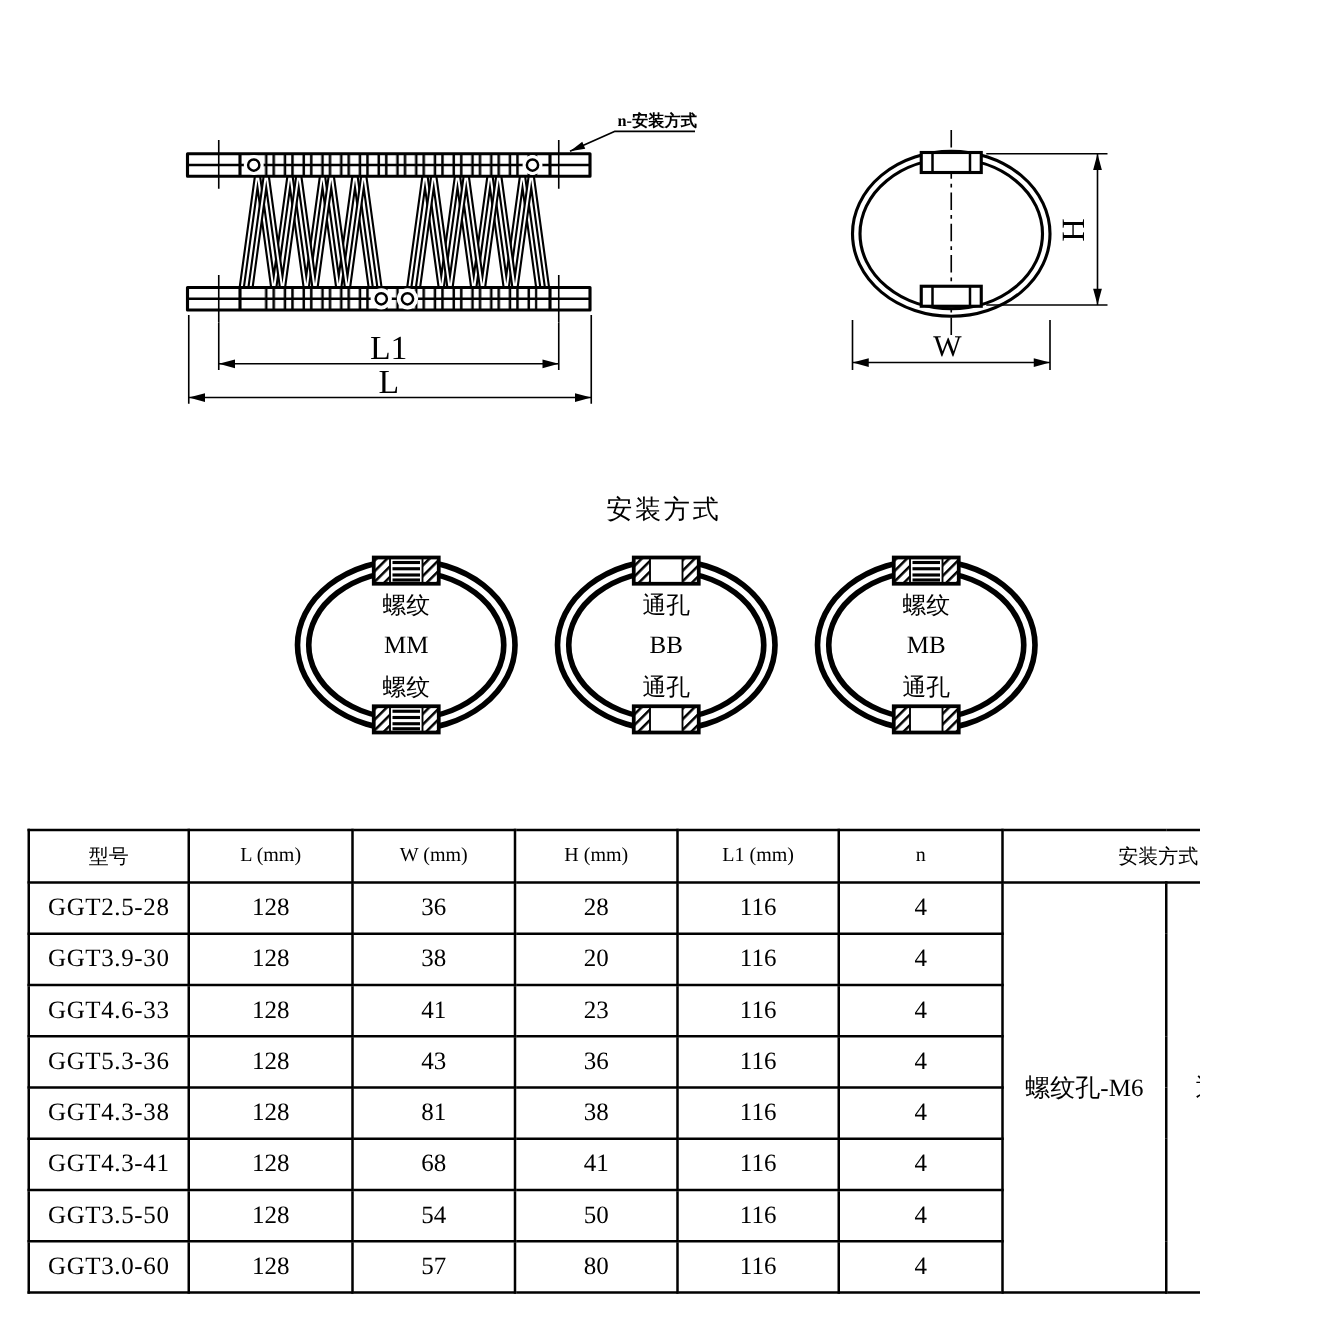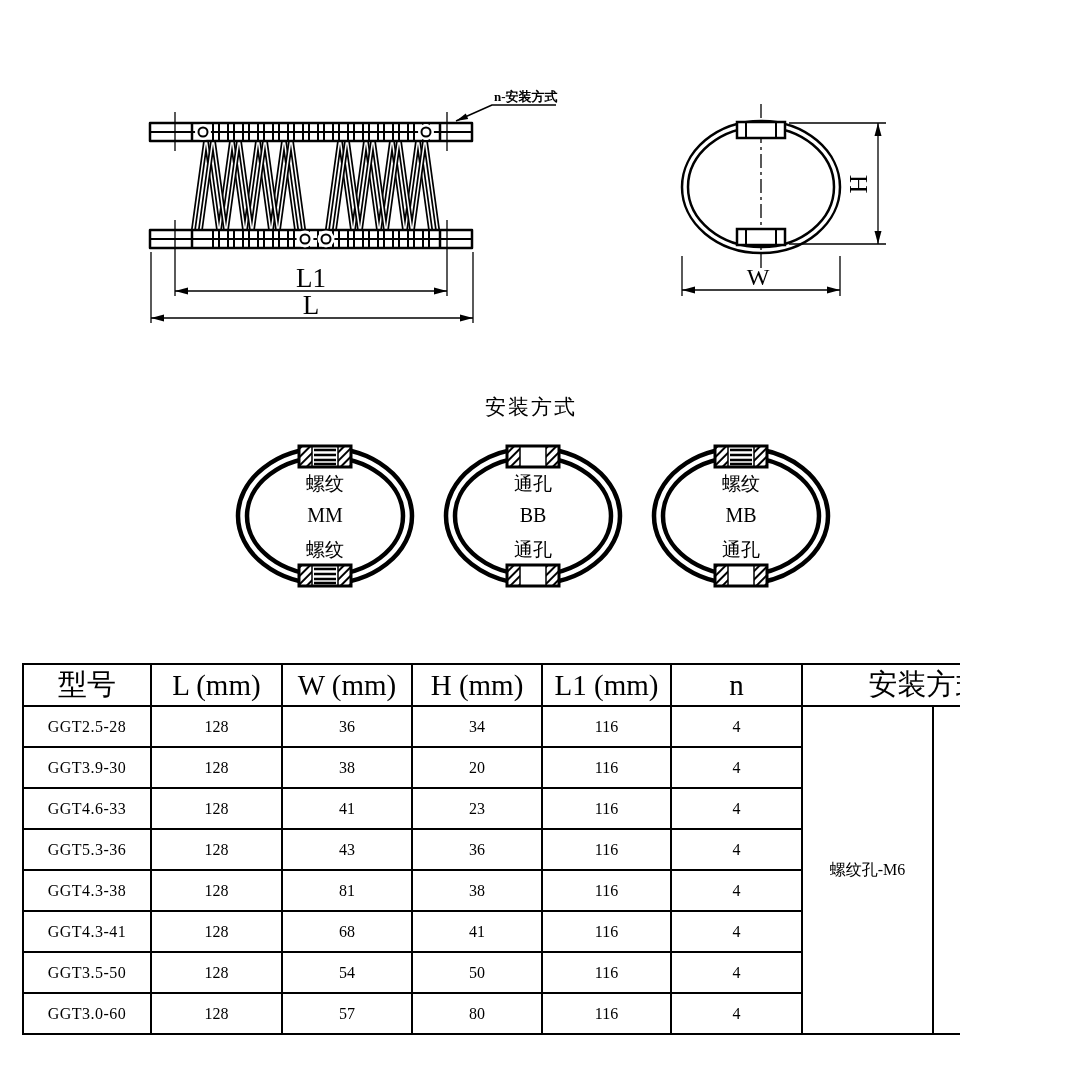--- a/index.html
+++ b/index.html
@@ -5,22 +5,22 @@
   html,body{margin:0;padding:0;background:#fff;}
   .canvas{position:relative;width:960px;height:1072px;background:#fff;overflow:hidden;
           font-family:"Liberation Serif","DejaVu Serif",serif;color:#000;}
   svg{position:absolute;left:0;top:0;}
   svg text{fill:#000;font-family:"Liberation Serif","DejaVu Serif",serif;}
   .cad-cjk{font-family:"Liberation Serif","DejaVu Serif",serif;}
   table.spec{position:absolute;left:22px;top:663px;border-collapse:collapse;table-layout:fixed;
              width:1028px;background:#fff;}
   table.spec th,table.spec td{border:2px solid #000;text-align:center;vertical-align:middle;
              padding:0;overflow:hidden;white-space:nowrap;}
-  table.spec th{height:40px;font-size:29px;font-weight:normal;}
-  table.spec td{height:39px;font-size:16px;margin-left:46px;}
+  table.spec th{height:40px;font-size:16px;font-weight:normal;}
+  table.spec td{height:39px;font-size:20px;margin-left:46px;}
   td.model{font-size:21px;letter-spacing:0.5px;}
   td.mount{font-size:22px;border-radius:25px;}
 </style>
 </head>
 <body>
 
 <div class="canvas">
 
 <svg width="1074" height="652" viewBox="0 0 1074 652">
   <defs>
@@ -220,21 +220,21 @@
     <th>W (mm)</th>
     <th>H (mm)</th>
     <th>L1 (mm)</th>
     <th>n</th>
     <th colspan="2">安装方式</th>
   </tr>
   <tr>
     <td class="model">GGT2.5-28</td>
     <td>128</td>
     <td>36</td>
-    <td>34</td>
+    <td>28</td>
     <td>116</td>
     <td>4</td>
     <td class="mount" rowspan="8">螺纹孔-M6</td>
     <td class="mount" rowspan="8">通孔-Φ7</td>
   </tr>
   <tr>
     <td class="model">GGT3.9-30</td>
     <td>128</td>
     <td>38</td>
     <td>20</td>

